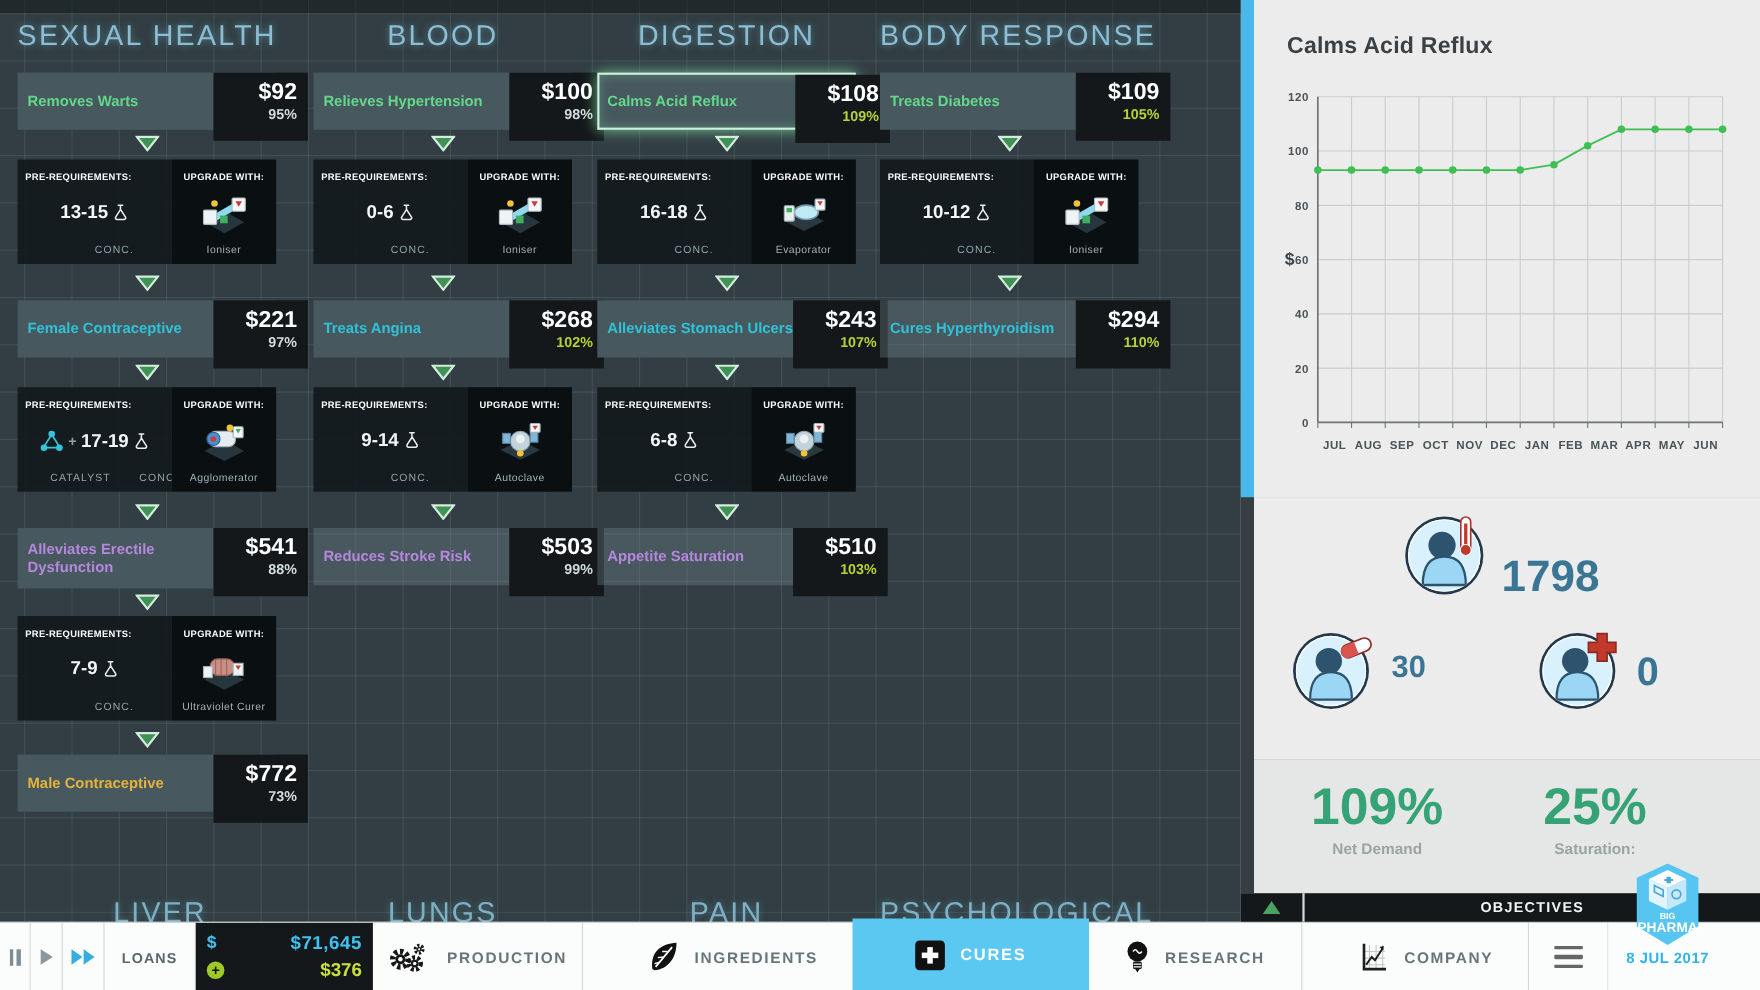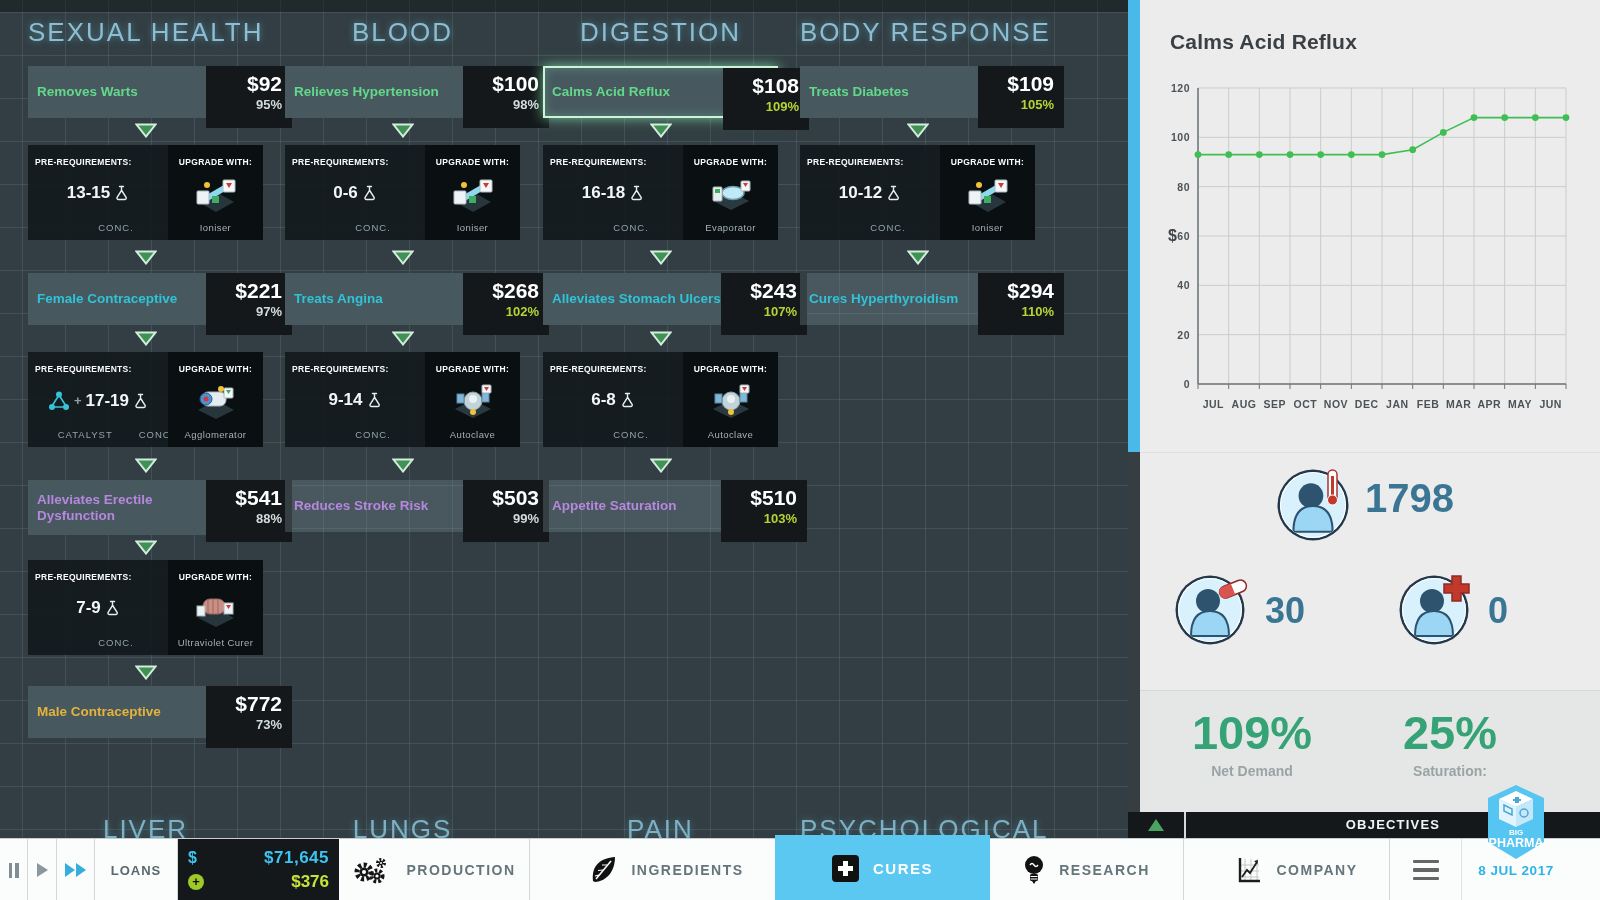--- a/index.html
+++ b/index.html
@@ -9,21 +9,21 @@
   
   .main{position:absolute;left:0;top:0;width:1128px;height:900px;
     background-color:#323e43;
     background-image:
       linear-gradient(rgba(170,198,204,.14) 1px,transparent 1px),
       linear-gradient(90deg,rgba(170,198,204,.14) 1px,transparent 1px);
     background-size:43px 43px;background-position:22px 12px;}
   .main .topstrip{position:absolute;left:0;top:0;width:100%;height:12px;background:rgba(10,16,18,.45);}
 
   .col{position:absolute;top:0;width:235px;height:100%;}
-  .col0{left:28px}.col1{left:285px}.col2{left:543px}.col3{left:800px}
+  .col0{left:16px}.col1{left:285px}.col2{left:543px}.col3{left:800px}
   .cat-header{position:absolute;top:17px;left:0;width:100%;text-align:center;
     font-size:26px;letter-spacing:2px;color:#8cbdd2;font-weight:400;
     text-shadow:0 0 7px rgba(120,205,235,.5);white-space:nowrap;}
   .bottom-header{position:absolute;top:814px;width:235px;text-align:center;
     font-size:26px;letter-spacing:2px;color:rgba(136,190,212,.88);font-weight:400;
     text-shadow:0 0 7px rgba(120,205,235,.4);white-space:nowrap;}
   .bh0{left:28px}.bh1{left:285px}.bh2{left:543px}.bh3{left:800px}
 
   
   .cure{position:absolute;left:0;width:235px;height:52px;background:#47595f;
@@ -62,22 +62,22 @@
   #chart-svg{position:absolute;left:18px;top:76px;}
   #chart-svg text.tick{font-family:"Liberation Sans",sans-serif;font-size:10.5px;font-weight:bold;fill:#4b5357;letter-spacing:.5px;}
   #chart-svg text.ylab{font-family:"Liberation Sans",sans-serif;font-size:16px;font-weight:bold;fill:#3f474b;}
 
   .patients-sep{position:absolute;left:0;top:452px;width:100%;height:1px;background:rgba(0,0,0,.05);}
   .avatar{position:absolute;width:66px;height:66px;}
   .avatar-circle{width:100%;height:100%;border-radius:50%;overflow:hidden;background:#d9f1fc;
      box-shadow:0 0 0 2.5px #24384a, inset 0 0 0 2px #fff;}
   .accessory{position:absolute;pointer-events:none;}
   .stat-num{position:absolute;font-weight:bold;color:#3a7694;}
-  .num-sick{left:225px;top:476px;font-size:40px;}
-  .num-treated{left:125px;top:590px;font-size:36px;}
+  .num-sick{left:225px;top:502px;font-size:40px;}
+  .num-treated{left:125px;top:590px;font-size:28px;}
   .num-cured{left:348px;top:590px;font-size:36px;}
   .av-sick{left:140px;top:472px;}
   .av-treated{left:38px;top:578px;width:64px;height:64px;}
   .av-cured{left:262px;top:578px;width:64px;height:64px;}
 
   .pct-section{position:absolute;left:0;top:690px;width:100%;height:122px;background:#e5e7e7;
      border-top:1px solid rgba(0,0,0,.06);}
   .big-pct{position:absolute;top:14px;width:200px;text-align:center;font-size:47px;font-weight:bold;color:#36a377;}
   .big-pct-label{position:absolute;top:72px;width:200px;text-align:center;font-size:14px;font-weight:bold;color:#9aa4a4;}
   .bp-left{left:12px}.bp-right{left:210px}

